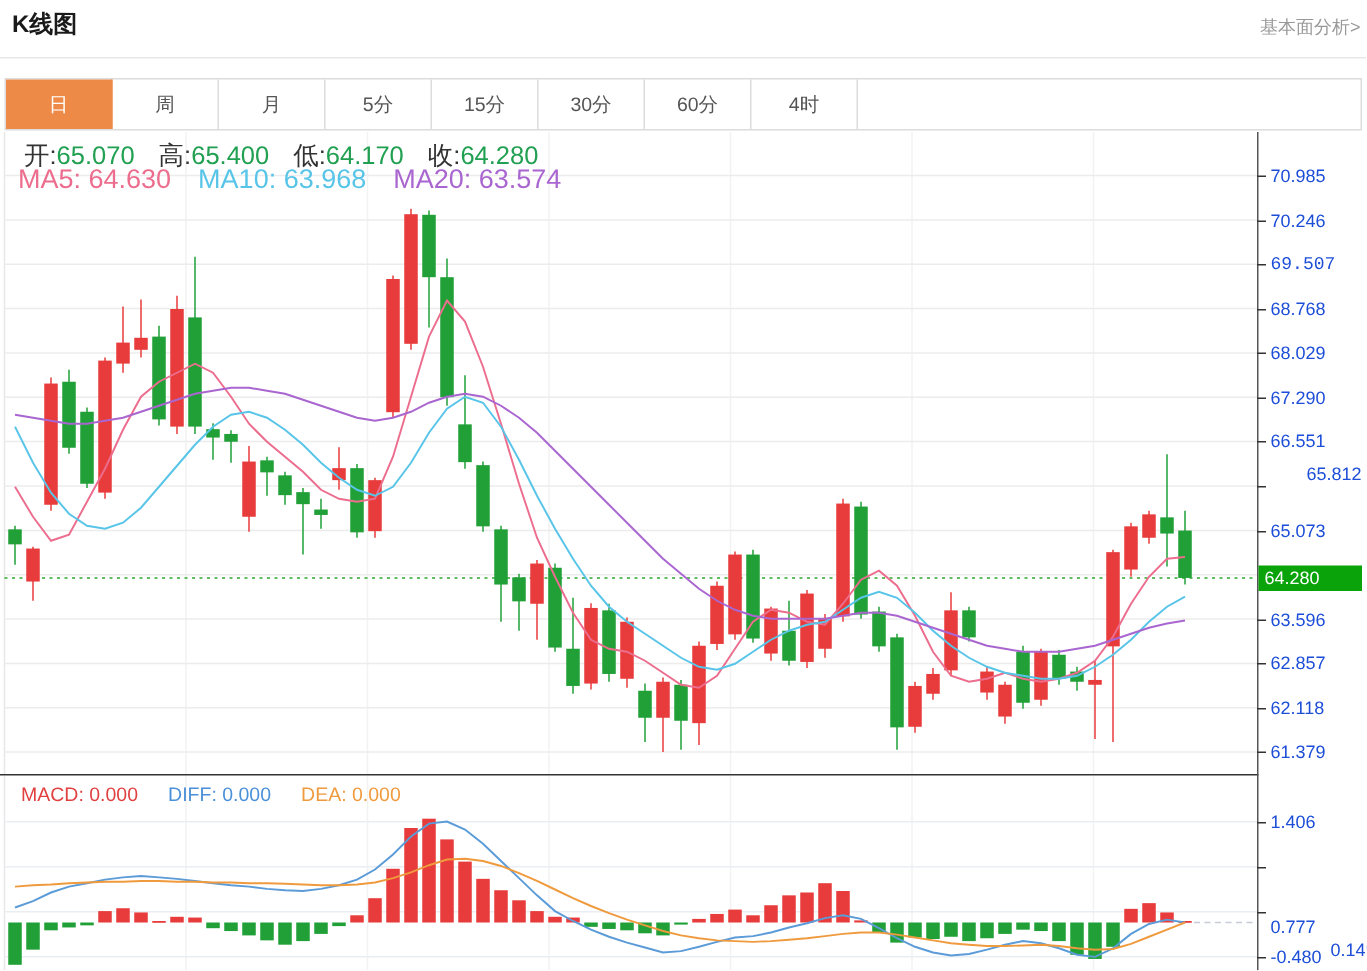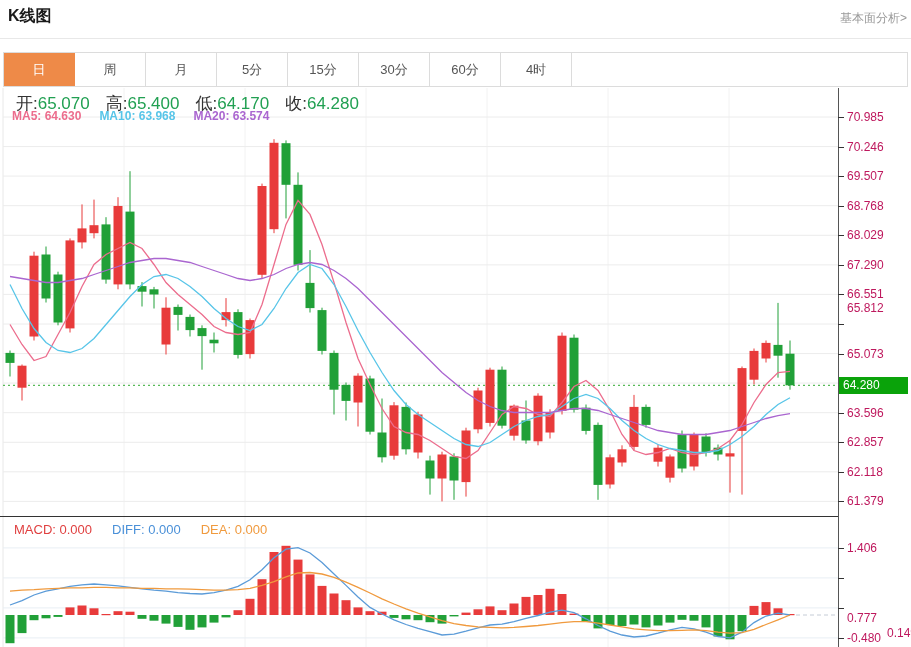--- a/index.html
+++ b/index.html
@@ -9,27 +9,27 @@
   #fund-link{position:absolute;right:4px;top:10px;font-size:12px;color:#999;cursor:pointer;}
   #head-rule{position:absolute;left:0;top:38px;width:911px;height:1px;background:#e8e8e8;}
   #tabbar{position:absolute;left:3px;top:52px;width:905px;height:35px;box-sizing:border-box;border:1px solid #dcdcdc;display:flex;background:#fff;}
   .tab{width:71px;box-sizing:border-box;border-right:1px solid #dcdcdc;text-align:center;line-height:33px;font-size:13px;color:#555;cursor:pointer;}
   .tab.active{background:#ee8a48;color:#fff;border-right-color:#ee8a48;}
   .tab-filler{flex:1;border-right:none;}
   #chart-region{position:absolute;left:0;top:88px;width:911px;height:559px;}
   svg{position:absolute;left:0;display:block;}
   #axis-line{position:absolute;left:838px;top:88px;width:1px;height:559px;background:#555;}
   #pane-separator{position:absolute;left:0;top:516px;width:839px;height:1px;background:#333;}
-  .ytick-label{position:absolute;left:847px;font-size:12px;color:#be185d;white-space:nowrap;}
+  .ytick-label{position:absolute;left:847px;font-size:12px;color:#1d4ed8;white-space:nowrap;}
   .ytick-mark{position:absolute;left:838px;width:6px;height:1px;background:#333;}
   #price-badge{position:absolute;left:839px;top:377px;width:69px;height:17px;background:#0aa30a;color:#fff;font-size:12px;line-height:17px;padding-left:4px;box-sizing:border-box;}
   #ohlc-legend{position:absolute;left:16px;top:92px;font-size:17px;white-space:nowrap;}
   #ohlc-legend .item{margin-right:16px;}
   #ohlc-legend .lbl{color:#333;}
-  #ma-legend{position:absolute;left:12px;top:109px;font-size:12px;white-space:nowrap;font-weight:bold;}
+  #ma-legend{position:absolute;left:12px;top:109px;font-size:18px;white-space:nowrap;}
   #ma-legend .item{margin-right:18px;}
   #macd-legend{position:absolute;left:14px;top:522px;font-size:13px;white-space:nowrap;}
   #macd-legend .item{margin-right:20px;}
 </style>
 </head>
 <body>
 
 <div id="page">
   <div id="title">K线图</div>
   <div id="fund-link">基本面分析&gt;</div>
@@ -293,31 +293,31 @@
   </div>
 
   <div id="pane-separator"></div>
   <div id="axis-line"></div>
   <div id="axis-labels">
       <div class="ytick-mark" style="top: 117px;"></div>
       <div class="ytick-label" style="top: 110px;">70.985</div>
       <div class="ytick-mark" style="top: 147px;"></div>
       <div class="ytick-label" style="top: 140px; text-align: right;">70.246</div>
       <div class="ytick-mark" style="top: 176px;"></div>
-      <div class="ytick-label" style="top: 169px;">69.507</div>
+      <div class="ytick-label" style="top: 169px; font-family: Liberation Mono, monospace;">69.507</div>
       <div class="ytick-mark" style="top: 206px;"></div>
       <div class="ytick-label" style="top: 199px;">68.768</div>
       <div class="ytick-mark" style="top: 235px;"></div>
       <div class="ytick-label" style="top: 228px;">68.029</div>
       <div class="ytick-mark" style="top: 265px;"></div>
       <div class="ytick-label" style="top: 258px;">67.290</div>
       <div class="ytick-mark" style="top: 294px;"></div>
       <div class="ytick-label" style="top: 287px;">66.551</div>
       <div class="ytick-mark" style="top: 324px;"></div>
-      <div class="ytick-label" style="top: 301px;">65.812</div>
+      <div class="ytick-label" style="top: 309px; margin-left: 24px;">65.812</div>
       <div class="ytick-mark" style="top: 354px;"></div>
       <div class="ytick-label" style="top: 347px;">65.073</div>
       <div class="ytick-mark" style="top: 413px;"></div>
       <div class="ytick-label" style="top: 406px;">63.596</div>
       <div class="ytick-mark" style="top: 442px;"></div>
       <div class="ytick-label" style="top: 435px;">62.857</div>
       <div class="ytick-mark" style="top: 472px;"></div>
       <div class="ytick-label" style="top: 465px;">62.118</div>
       <div class="ytick-mark" style="top: 501px;"></div>
       <div class="ytick-label" style="top: 494px;">61.379</div>

